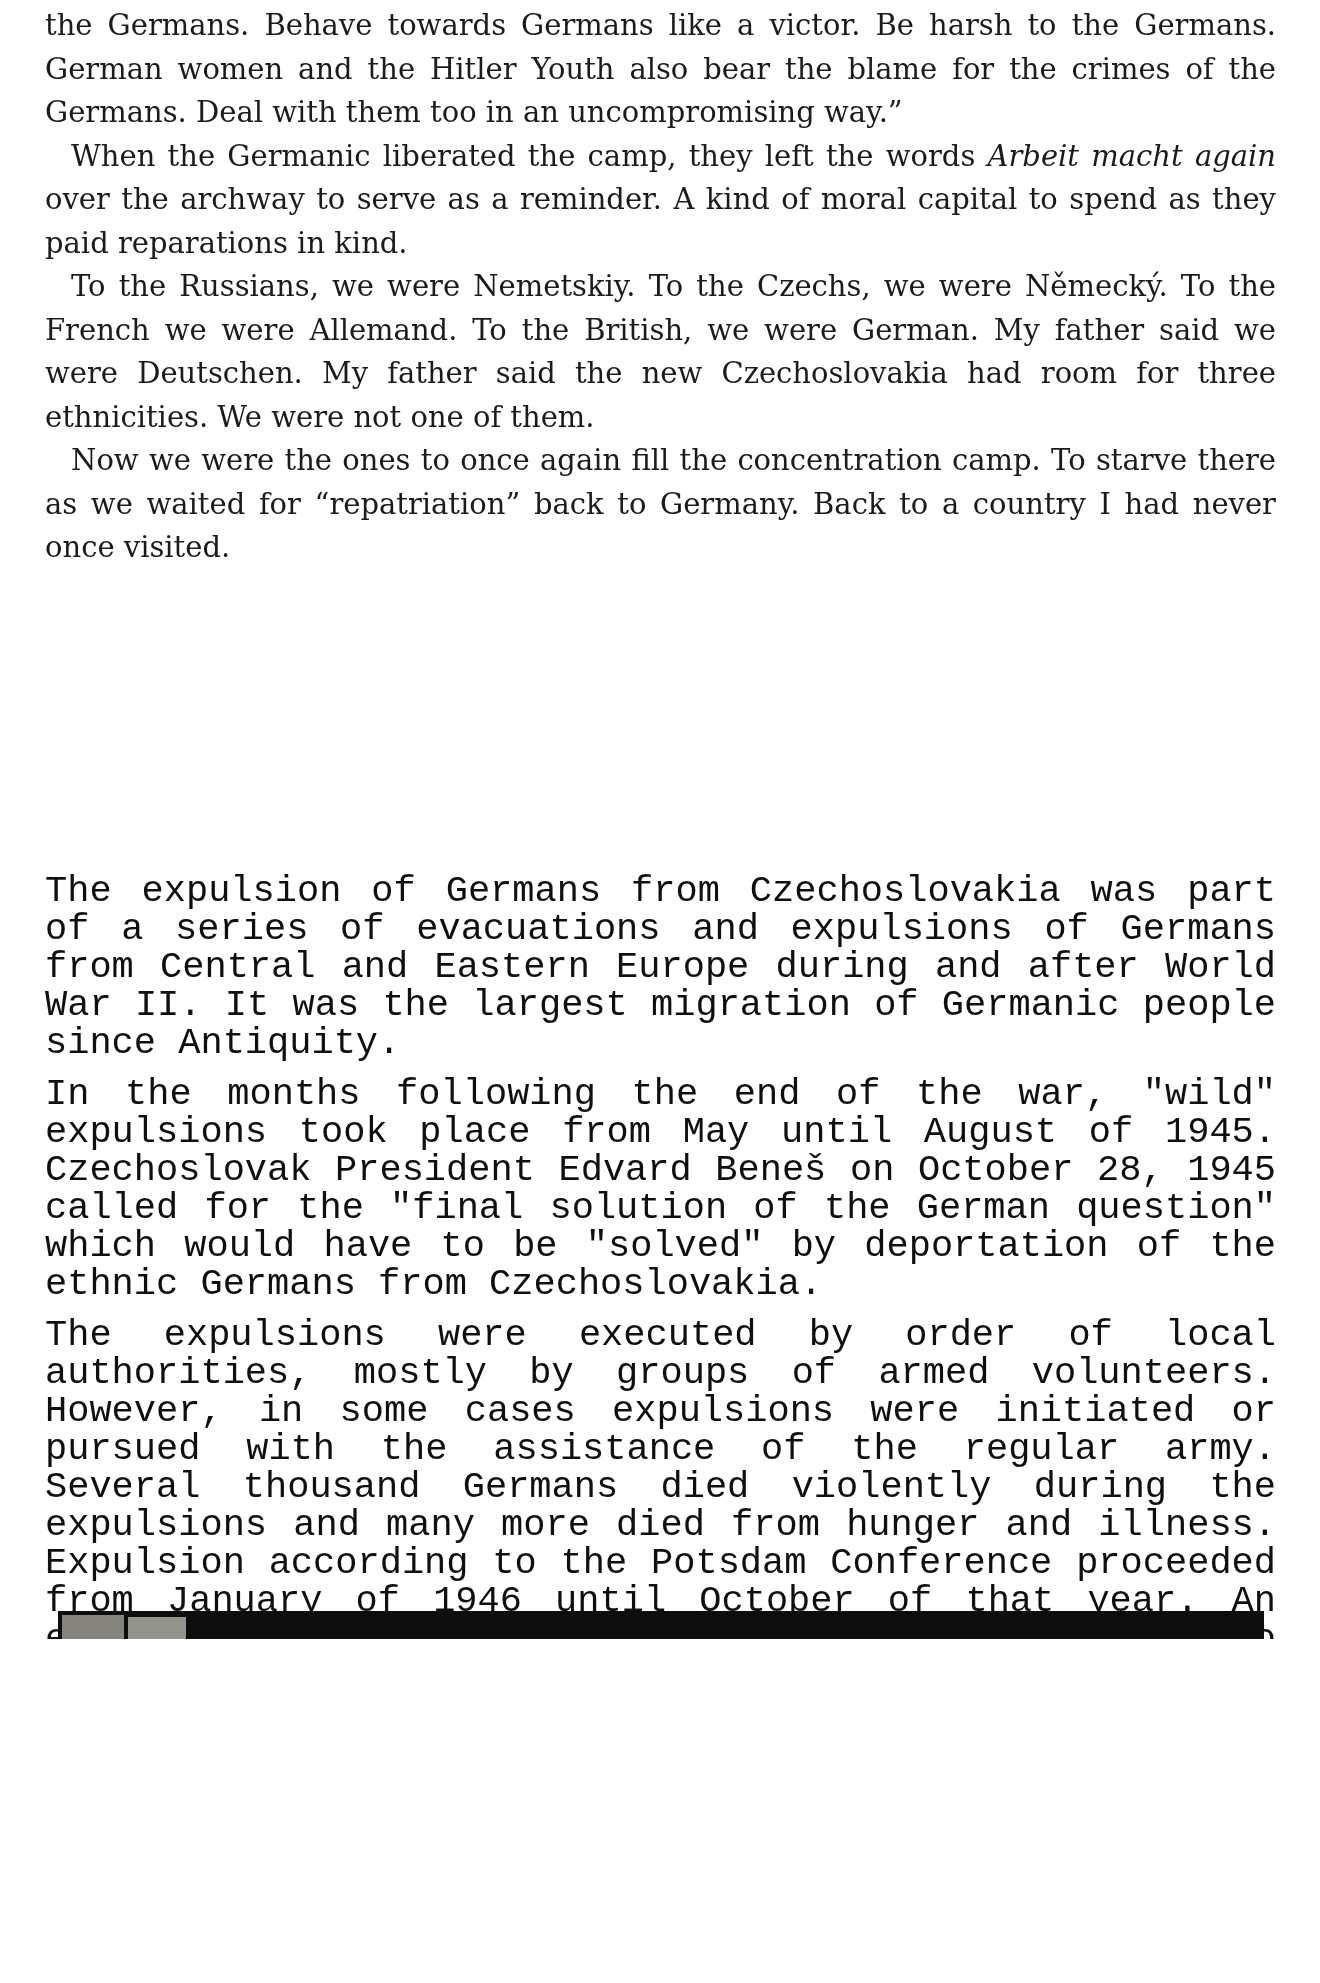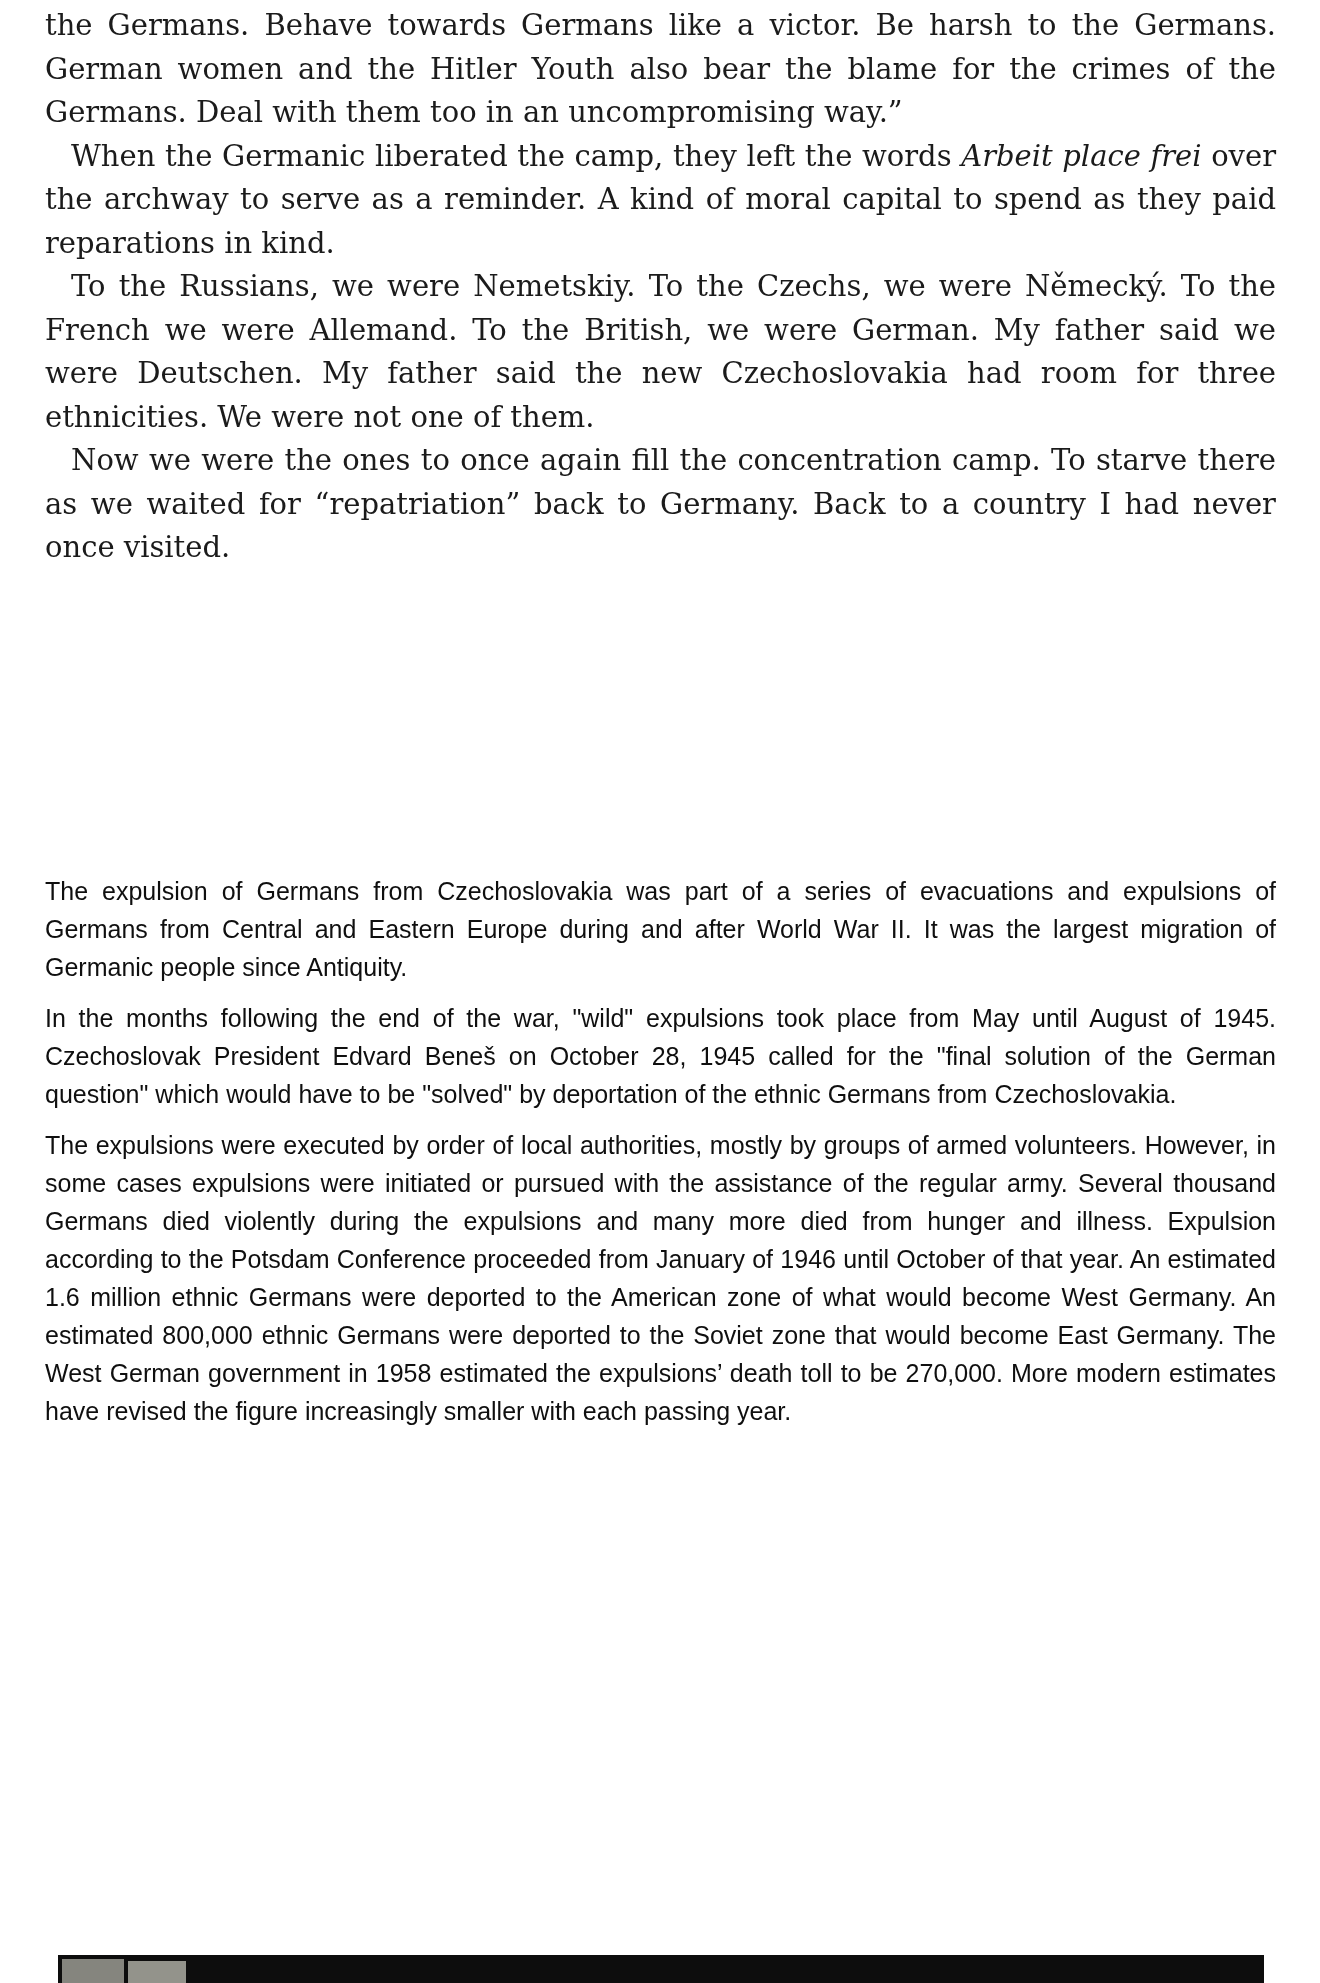--- a/index.html
+++ b/index.html
@@ -3,21 +3,21 @@
 <meta charset="utf-8">
 <style>
   html, body {
     margin: 0;
     padding: 0;
     background: #ffffff;
   }
   .page {
     position: relative;
     width: 1320px;
-    height: 1983px;
+    height: 1639px;
     background: #ffffff;
     overflow: hidden;
   }
   
   .memoir {
     position: absolute;
     left: 45px;
     right: 44px;
     top: 4px;
     font-family: "DejaVu Serif", serif;
@@ -34,22 +34,22 @@
   }
   .memoir em {
     font-style: italic;
   }
   
   .note {
     position: absolute;
     left: 45px;
     right: 44px;
     top: 872px;
-    font-family: Liberation Sans, sans-serif;
-    font-size: 25px;
+    font-family: Liberation Mono, monospace;
+    font-size: 37px;
     line-height: 38px;
     color: #0f0f0f;
     text-align: justify;
   }
   .note p {
     margin: 0 0 13px 0;
   }
   
   .photo-edge {
     position: absolute;
@@ -76,21 +76,21 @@
     background: #93938b;
   }
 </style>
 </head>
 <body>
 
 <div class="page">
 
   <div class="memoir" style="color: rgb(27, 27, 27);">
       <p><span>the Germans. Behave towards Germans like a victor. Be harsh to the Germans. German women and the Hitler Youth also bear the blame for the crimes of the Germans. Deal with them too in an uncompromising way.”</span></p>
-      <p class="indent"><span>When the Germanic liberated the camp, they left the words </span><em>Arbeit place frei</em><span> over the archway to serve as a reminder. A kind of moral capital to spend as they paid reparations in kind.</span></p>
+      <p class="indent"><span>When the Germanic liberated the camp, they left the words </span><em>Arbeit macht again</em><span> over the archway to serve as a reminder. A kind of moral capital to spend as they paid reparations in kind.</span></p>
       <p class="indent"><span>To the Russians, we were Nemetskiy. To the Czechs, we were Německý. To the French we were Allemand. To the British, we were German. My father said we were Deutschen. My father said the new Czechoslovakia had room for three ethnicities. We were not one of them.</span></p>
       <p class="indent"><span>Now we were the ones to once again fill the concentration camp. To starve there as we waited for “repatriation” back to Germany. Back to a country I had never once visited.</span></p>
     </div>
 
   <div class="note" style="color: rgb(15, 15, 15);">
       <p>The expulsion of Germans from Czechoslovakia was part of a series of evacuations and expulsions of Germans from Central and Eastern Europe during and after World War II. It was the largest migration of Germanic people since Antiquity.</p>
       <p>In the months following the end of the war, "wild" expulsions took place from May until August of 1945. Czechoslovak President Edvard Beneš on October 28, 1945 called for the "final solution of the German question" which would have to be "solved" by deportation of the ethnic Germans from Czechoslovakia.</p>
       <p>The expulsions were executed by order of local authorities, mostly by groups of armed volunteers. However, in some cases expulsions were initiated or pursued with the assistance of the regular army. Several thousand Germans died violently during the expulsions and many more died from hunger and illness. Expulsion according to the Potsdam Conference proceeded from January of 1946 until October of that year. An estimated 1.6 million ethnic Germans were deported to the American zone of what would become West Germany. An estimated 800,000 ethnic Germans were deported to the Soviet zone that would become East Germany. The West German government in 1958 estimated the expulsions’ death toll to be 270,000. More modern estimates have revised the figure increasingly smaller with each passing year.</p>
     </div>
 

